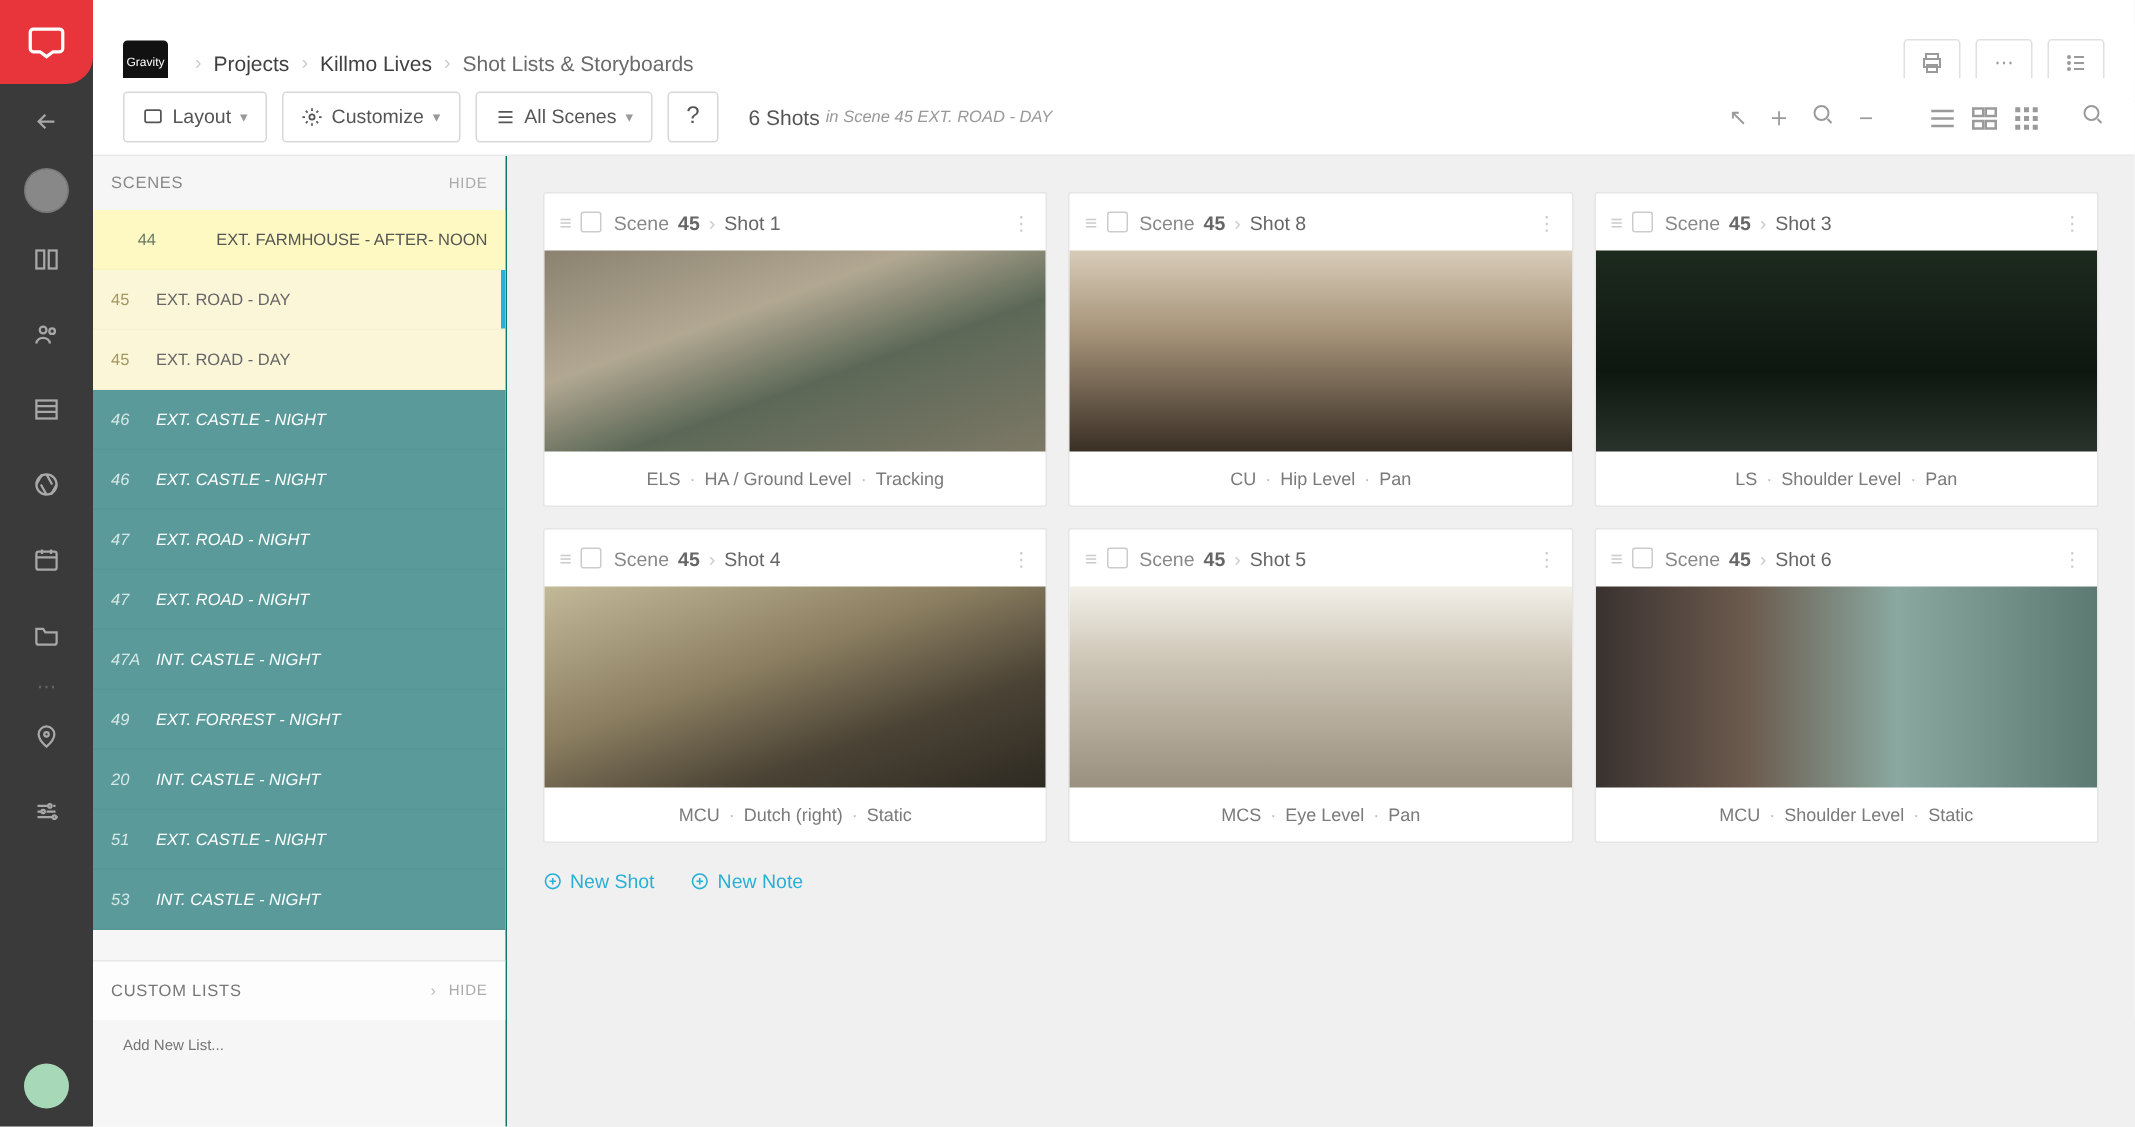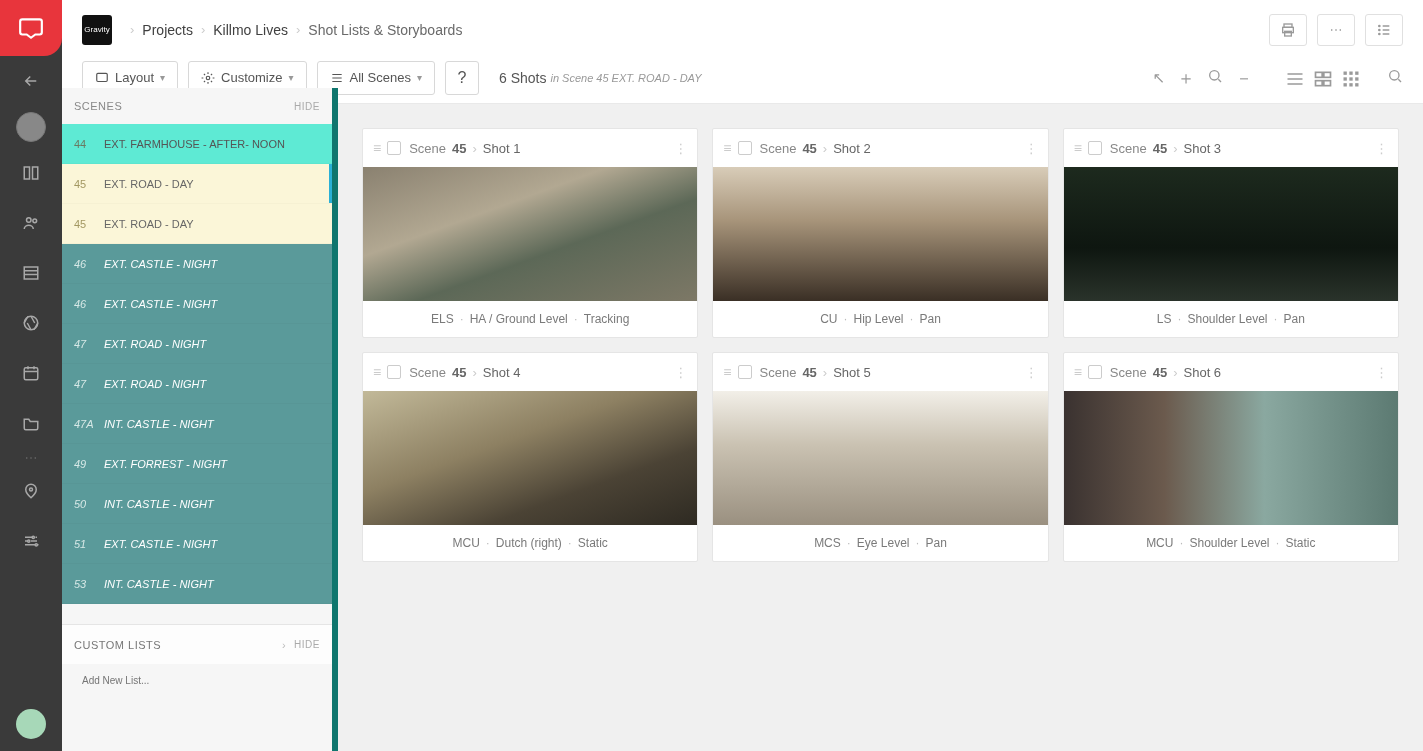--- a/index.html
+++ b/index.html
@@ -8,51 +8,51 @@
 
 .rail { position:absolute; left:0; top:0; width:62px; height:100%; background:#3a3a3a; display:flex; flex-direction:column; align-items:center; }
 .rail-logo { width:62px; height:56px; background:#e8353c; display:flex; align-items:center; justify-content:center; border-bottom-right-radius:18px; }
 .rail-item { width:62px; height:50px; display:flex; align-items:center; justify-content:center; color:#a8a8a8; cursor:pointer; }
 .rail-item svg { width:18px; height:18px; }
 .rail-avatar { width:30px; height:30px; border-radius:50%; background:#888; margin-top:6px; margin-bottom:6px; border:1px solid #777; }
 .rail-spacer { flex:1; }
 .rail-avatar-bottom { width:30px; height:30px; border-radius:50%; background:#a7d8b8; margin-bottom:12px; }
 
 
-.header { position:absolute; left:62px; top:4px; right:0; height:52px; background:#fff; border-bottom:1px solid #e5e5e5; display:flex; align-items:center; padding:0 20px; }
+.header { position:absolute; left:62px; top:16px; right:0; height:52px; background:#fff; border-bottom:1px solid #e5e5e5; display:flex; align-items:center; padding:0 20px; }
 .brand-tile { width:30px; height:30px; background:#111; color:#fff; font-size:8px; display:flex; align-items:center; justify-content:center; border-radius:3px; margin-right:10px; }
 .crumb { color:#404040; font-size:14px; cursor:pointer; }
 .crumb-sep { color:#ccc; margin:0 8px; }
 .crumb-current { color:#6a6a6a; font-size:14px; }
 .header-right { margin-left:auto; display:flex; gap:10px; }
 .header-btn { width:38px; height:32px; border:1px solid #e0e0e0; border-radius:3px; display:flex; align-items:center; justify-content:center; color:#9a9a9a; cursor:pointer; }
 
 
 .toolbar { position:absolute; left:62px; top:52px; right:0; height:52px; background:#fff; border-bottom:1px solid #e9e9e9; display:flex; align-items:center; padding:0 20px; }
 .tool-btn { height:34px; border:1px solid #d8d8d8; border-radius:3px; display:flex; align-items:center; padding:0 12px; color:#555; cursor:pointer; margin-right:10px; font-size:13px; }
 .tool-btn svg { margin-right:6px; }
 .chev { margin-left:6px; font-size:10px; color:#999; }
 .shot-count { margin-left:10px; color:#555; font-size:14px; }
 .shot-context { color:#999; font-style:italic; font-size:11px; margin-left:4px; }
 .toolbar-right { margin-left:auto; display:flex; align-items:center; gap:12px; color:#9a9a9a; }
 .view-toggles { display:flex; gap:8px; margin-left:20px; }
 .view-toggle { width:20px; height:18px; cursor:pointer; color:#9a9a9a; }
 .cursor-arrow { position:absolute; font-size:15px; }
 
 
-.left-pane { position:absolute; left:62px; top:88px; width:276px; bottom:0; background:#f6f6f6; border-right:6px solid #0f766e; overflow:hidden; display:flex; flex-direction:column; }
+.left-pane { position:absolute; left:62px; top:104px; width:276px; bottom:0; background:#f6f6f6; border-right:1px solid #0f766e; overflow:hidden; display:flex; flex-direction:column; }
 .pane-header { height:36px; display:flex; align-items:center; justify-content:space-between; padding:0 12px; font-size:11px; color:#888; letter-spacing:0.5px; }
 .pane-hide { font-size:10px; color:#aaa; cursor:pointer; }
 .scene-list { flex:0 0 auto; }
 .scene-row { height:40px; display:flex; align-items:center; padding:0 12px; font-size:11px; cursor:pointer; border-bottom:1px solid rgba(0,0,0,0.02); }
 .scene-num { width:30px; color:rgba(255,255,255,0.9); font-weight:500; }
 .scene-name { flex:1; white-space:nowrap; overflow:hidden; text-overflow:ellipsis; }
 .scene-row.teal { background:#5a9a9a; color:#fff;font-style:italic; }
 .scene-row.teal .scene-num { color:#d6e8e6; }
-.scene-row.green { background:#5eead4; color:#555; }
+.scene-row.green { background:#fef9c3; color:#555;text-align:right; }
 .scene-row.green .scene-num { color:#6a7a62; }
 .scene-row.yellow { background:#fbf6d8; color:#666; }
 .scene-row.yellow .scene-num { color:#a39862; }
 .scene-row.active { position:relative; }
 .scene-row.active::after { content:''; position:absolute; right:0; top:0; bottom:0; width:3px; background:#2ab0d6; }
 
 .custom-hdr { height:40px; display:flex; align-items:center; justify-content:space-between; padding:0 12px; font-size:11px; color:#777; letter-spacing:0.5px; border-top:1px solid #e5e5e5; background:#fdfdfd; margin-top:20px; }
 .add-list { padding:8px 20px; color:#bbb; font-size:13px; }
 .add-list input { border:none; background:transparent; outline:none; color:#777; font-size:10px; }
 
@@ -285,21 +285,21 @@
       </div>
       <div class="scene-row teal">
         <span class="scene-num">47A</span>
         <span class="scene-name">INT. CASTLE - NIGHT</span>
       </div>
       <div class="scene-row teal">
         <span class="scene-num">49</span>
         <span class="scene-name">EXT. FORREST - NIGHT</span>
       </div>
       <div class="scene-row teal">
-        <span class="scene-num">50</span>
+        <span class="scene-num">20</span>
         <span class="scene-name">INT. CASTLE - NIGHT</span>
       </div>
       <div class="scene-row teal">
         <span class="scene-num">51</span>
         <span class="scene-name">EXT. CASTLE - NIGHT</span>
       </div>
       <div class="scene-row teal">
         <span class="scene-num">53</span>
         <span class="scene-name">INT. CASTLE - NIGHT</span>
       </div>
@@ -337,21 +337,21 @@
           <span>Tracking</span>
         </div>
       </div>
       <div class="card">
         <div class="card-head">
           <span class="drag-handle">≡</span>
           <span class="card-check"></span>
           <span class="card-scene-lbl">Scene</span>
           <span class="card-scene-num">45</span>
           <span class="mini-sep">›</span>
-          <span class="card-shot">Shot 2</span>
+          <span class="card-shot">Shot 8</span>
           <span class="card-more">⋮</span>
         </div>
         <div class="card-img img2"></div>
         <div class="card-meta">
           <span>CU</span>
           <span class="meta-dot">·</span>
           <span>Hip Level</span>
           <span class="meta-dot">·</span>
           <span>Pan</span>
         </div>
@@ -426,13 +426,29 @@
         <div class="card-img img6"></div>
         <div class="card-meta">
           <span>MCU</span>
           <span class="meta-dot">·</span>
           <span>Shoulder Level</span>
           <span class="meta-dot">·</span>
           <span>Static</span>
         </div>
       </div>
     </div>
+  <div class="actions-row">
+    <span class="action-link">
+      <svg viewBox="0 0 24 24" fill="none" stroke="currentColor" stroke-width="2">
+          <circle cx="12" cy="12" r="9"></circle>
+          <path d="M12 8v8M8 12h8"></path>
+        </svg>
+      <span>New Shot</span>
+    </span>
+    <span class="action-link">
+      <svg viewBox="0 0 24 24" fill="none" stroke="currentColor" stroke-width="2">
+          <circle cx="12" cy="12" r="9"></circle>
+          <path d="M12 8v8M8 12h8"></path>
+        </svg>
+      <span>New Note</span>
+    </span>
+  </div>
 </div>
 
 </body></html>

